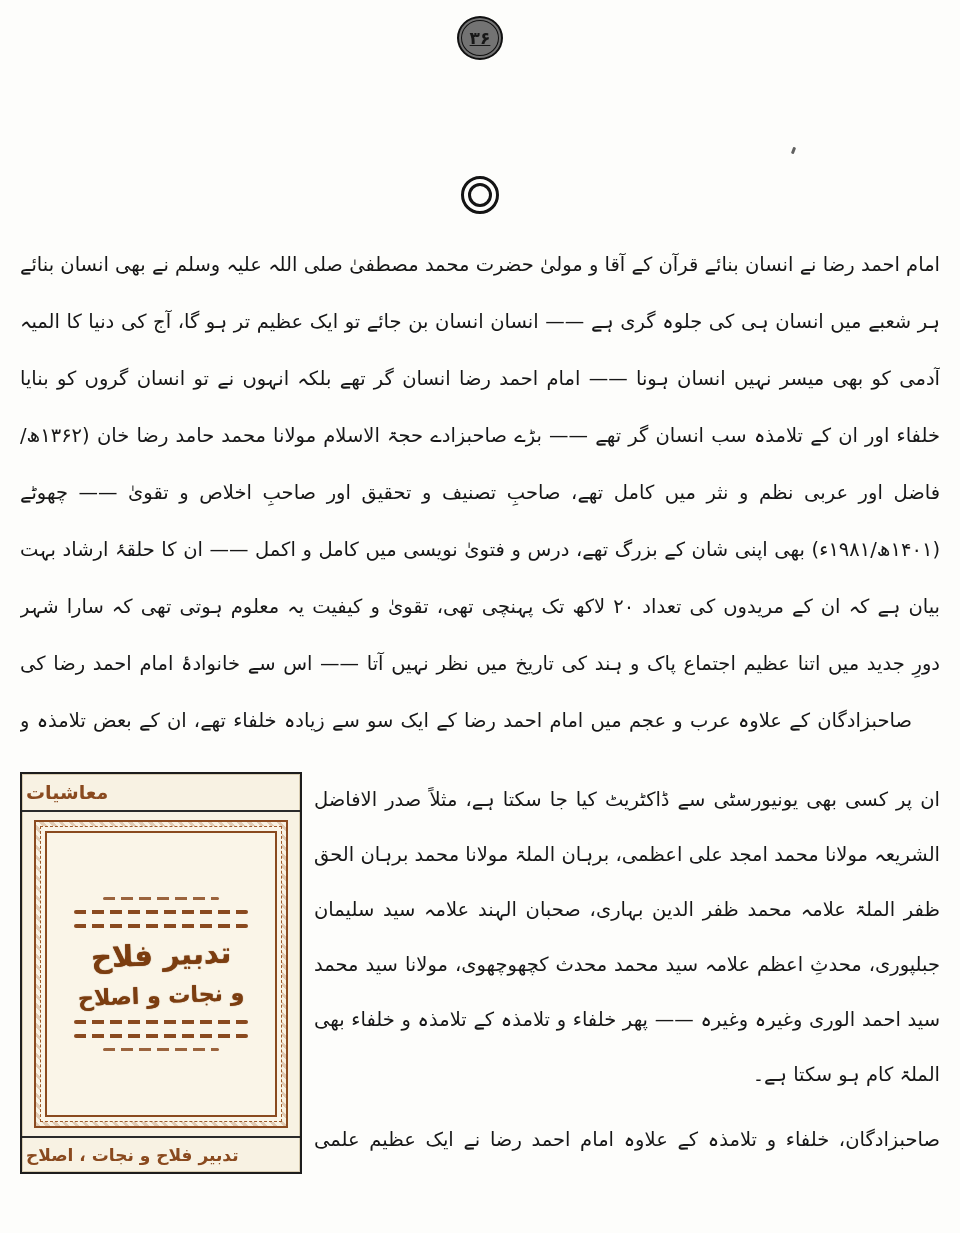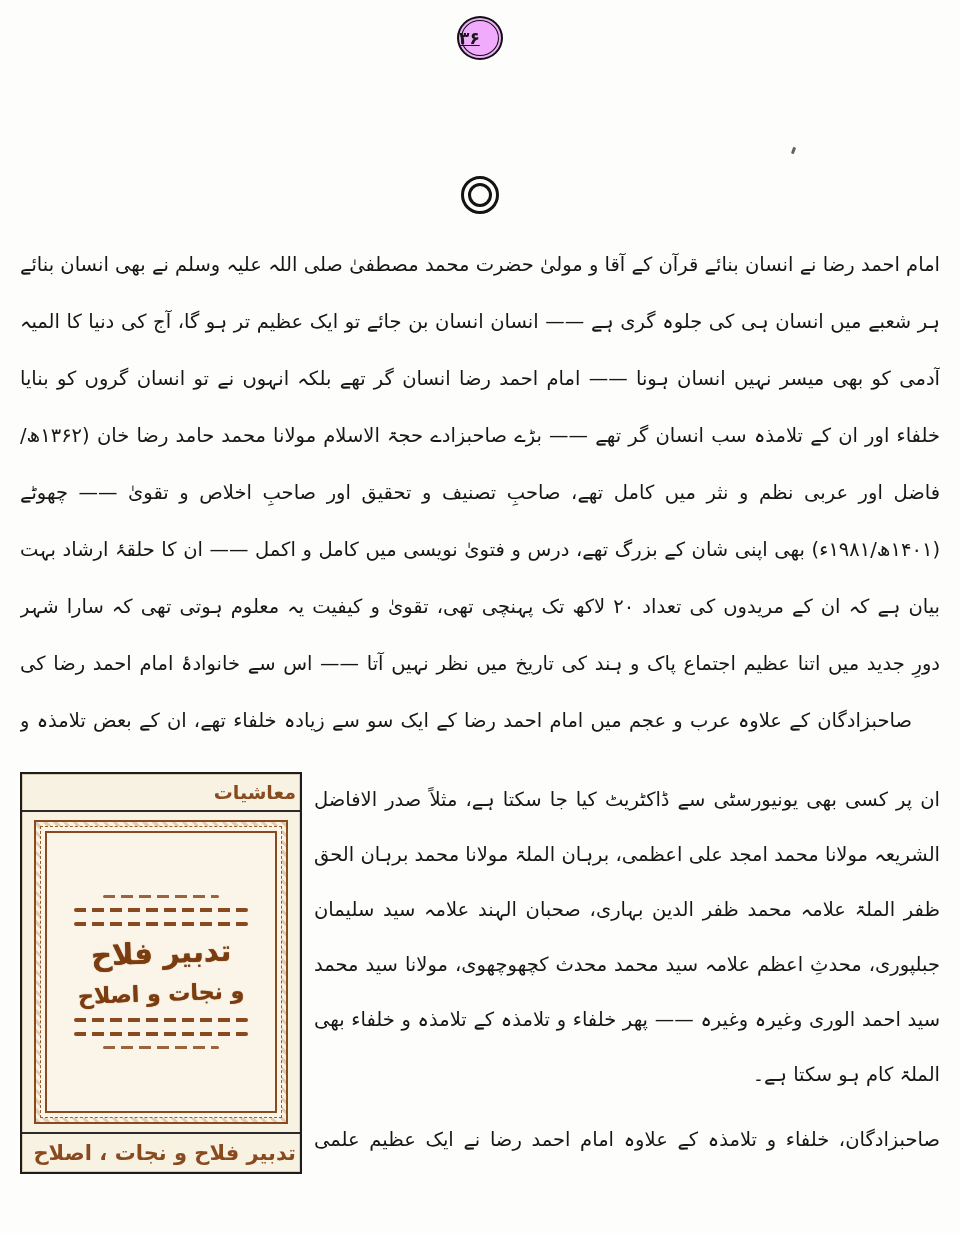--- a/index.html
+++ b/index.html
@@ -9,22 +9,22 @@
     font-family:"DejaVu Sans", sans-serif;
     color:#171717;
     overflow:hidden;
   }
   .page { position:relative; width:960px; height:1233px; background:#fdfdfb; }
 
   
   .page-number {
     position:absolute; top:16px; left:50%; transform:translateX(-50%);
     width:42px; height:40px; border:2px solid #101010; border-radius:50%;
-    display:flex; align-items:center; justify-content:flex-start;
-    background:#f0abfc;
+    display:flex; align-items:center; justify-content:center;
+    background:#737373;
     text-decoration:underline;
   }
   .page-number::before {
     content:""; position:absolute; inset:2px; border:1px solid #101010; border-radius:50%;
   }
   .page-number span { font-size:17px; font-weight:bold; position:relative; }
 
   
   .ornament {
     position:absolute; top:176px; left:50%; transform:translateX(-50%);
@@ -58,26 +58,26 @@
     position:absolute; top:772px; left:20px; right:20px;
     display:flex; gap:12px; align-items:stretch;
   }
   .inset {
     width:282px; height:402px; box-sizing:border-box;
     border:2px solid #1d1d1d; background:#f8f2e3;
     display:flex; flex-direction:column;
     box-shadow:inset 0 0 0 1px #d9cdb2;
   }
   .inset-band {
-    padding:7px 4px; text-align:right;
+    padding:7px 4px; text-align:left;
     color:#8a4a1f; font-weight:bold; font-size:19px;
     letter-spacing:1px;
   }
   .inset-band.top { border-bottom:2px solid #2a2a2a; }
-  .inset-band.bottom { border-top:2px solid #2a2a2a; margin-top:auto; font-size:21px; }
+  .inset-band.bottom { border-top:2px solid #2a2a2a; margin-top:auto; font-size:17px; }
 
   .frame-outer {
     margin:8px 12px; flex:1;
     border:2px solid #8a4a1f; padding:4px;
     background:
       repeating-linear-gradient(45deg, rgba(160,90,40,.25) 0 3px, rgba(0,0,0,0) 3px 7px);
   }
   .frame-mid {
     height:100%; box-sizing:border-box;
     border:1px dashed #a05a28; padding:4px;

